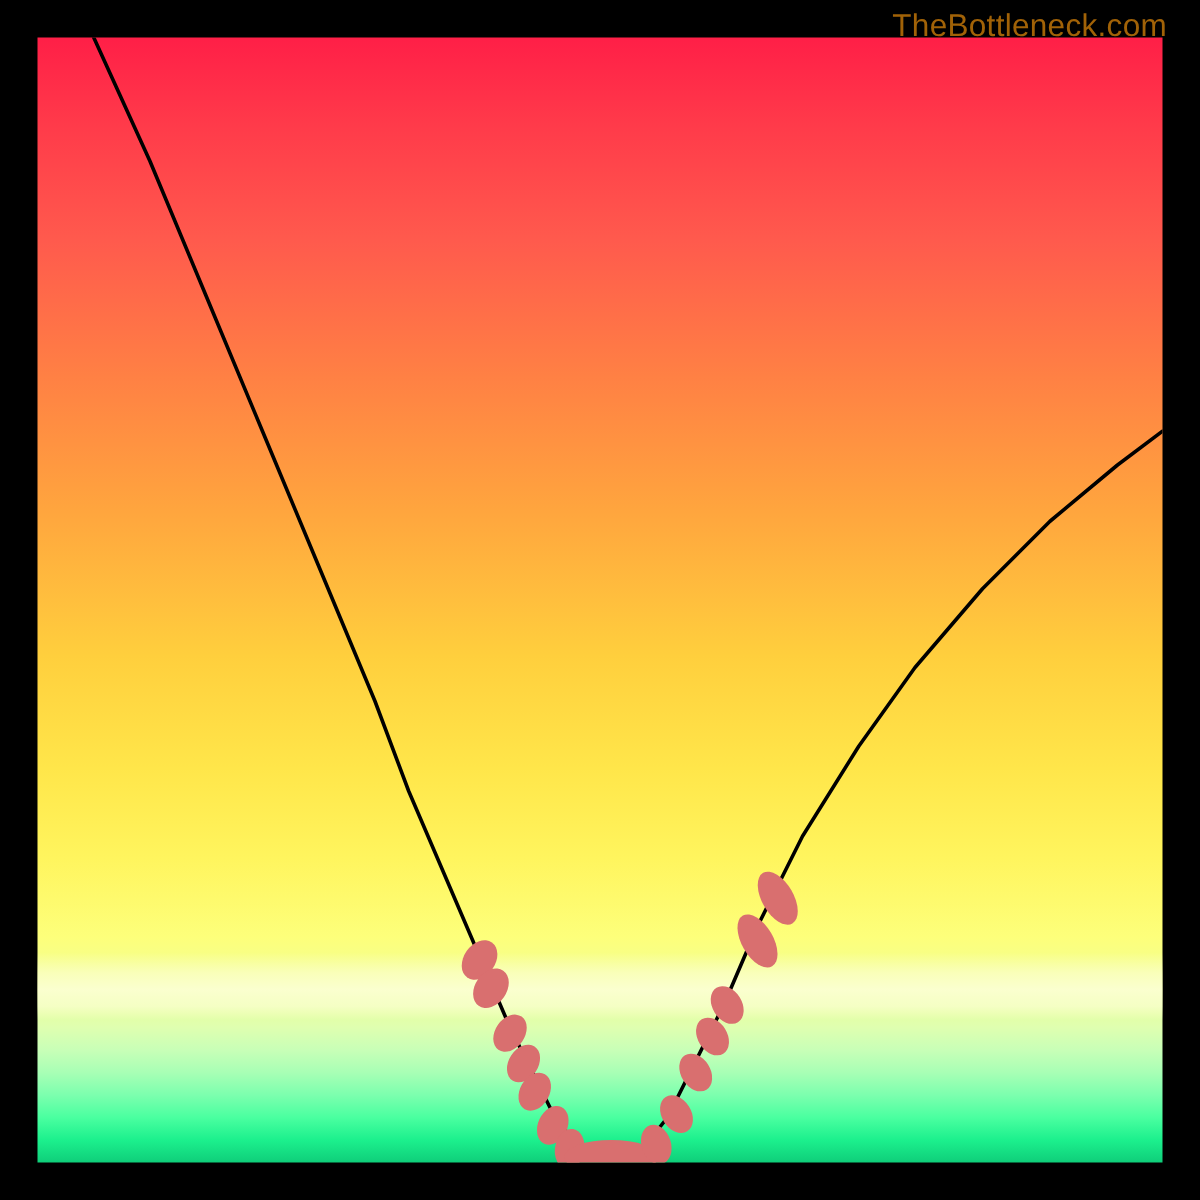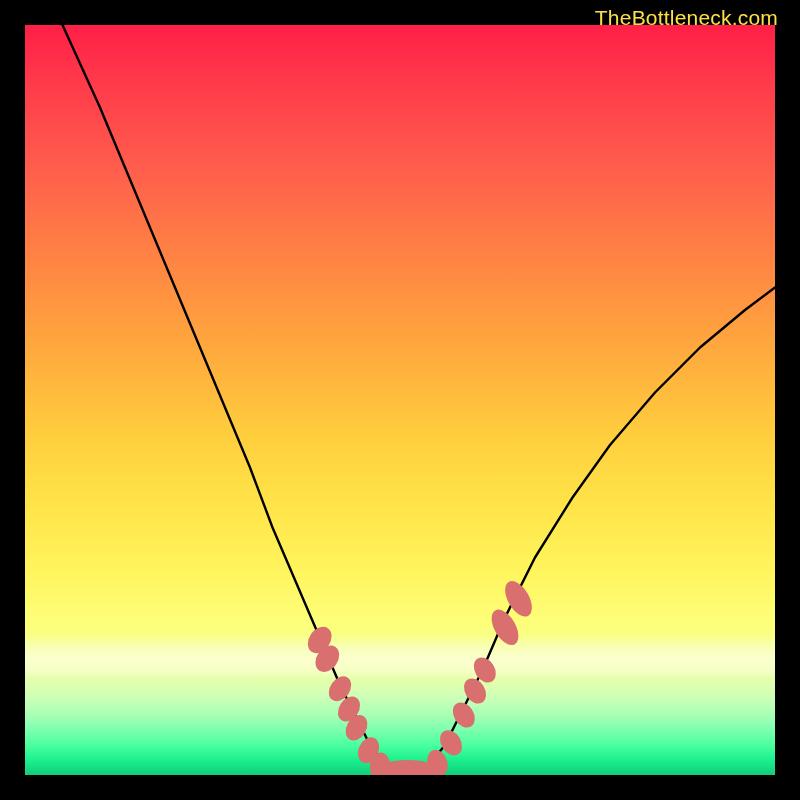--- a/index.html
+++ b/index.html
@@ -16,21 +16,21 @@
     width: 800px;
     height: 800px;
     background: #000;
   }
   .watermark {
     position: absolute;
     top: 6px;
     right: 22px;
     font-size: 21px;
     font-weight: 400;
-    color: #fde047;
+    color: #a16207;
     letter-spacing: 0.2px;
     z-index: 5;
   }
   .plot-area {
     position: absolute;
     left: 25px;
     top: 25px;
     width: 750px;
     height: 750px;
     

